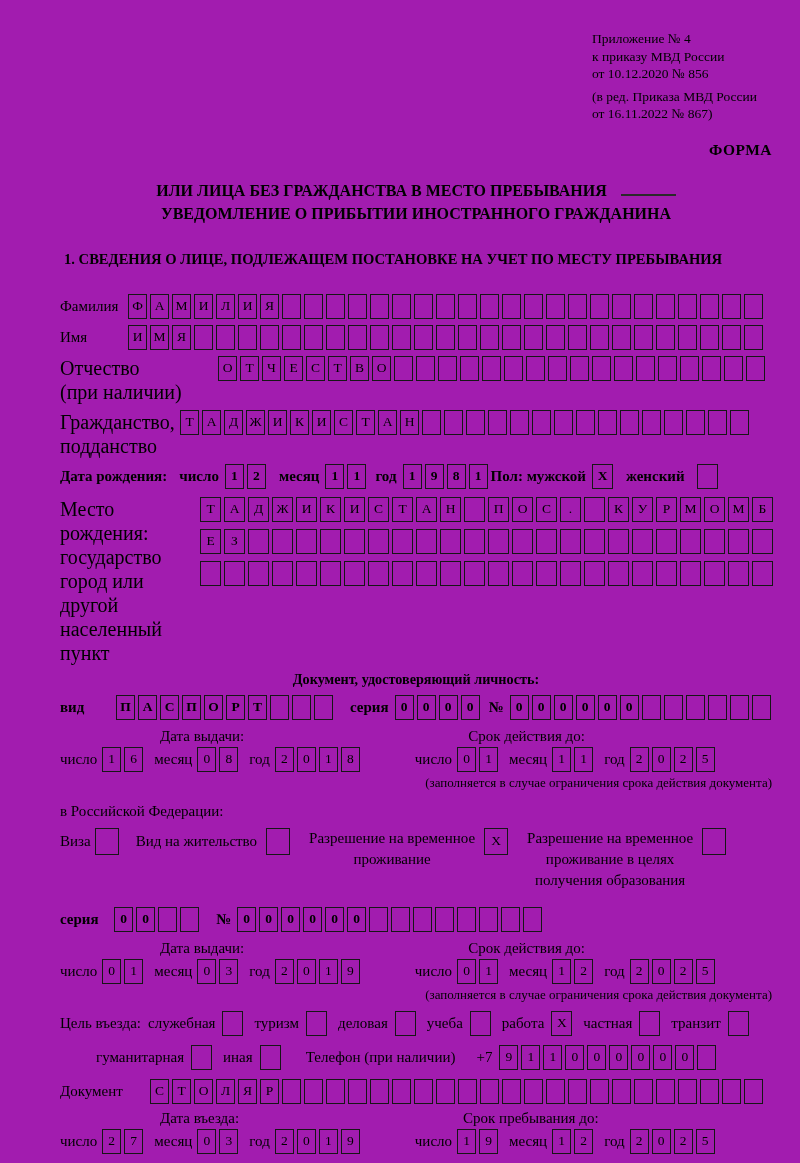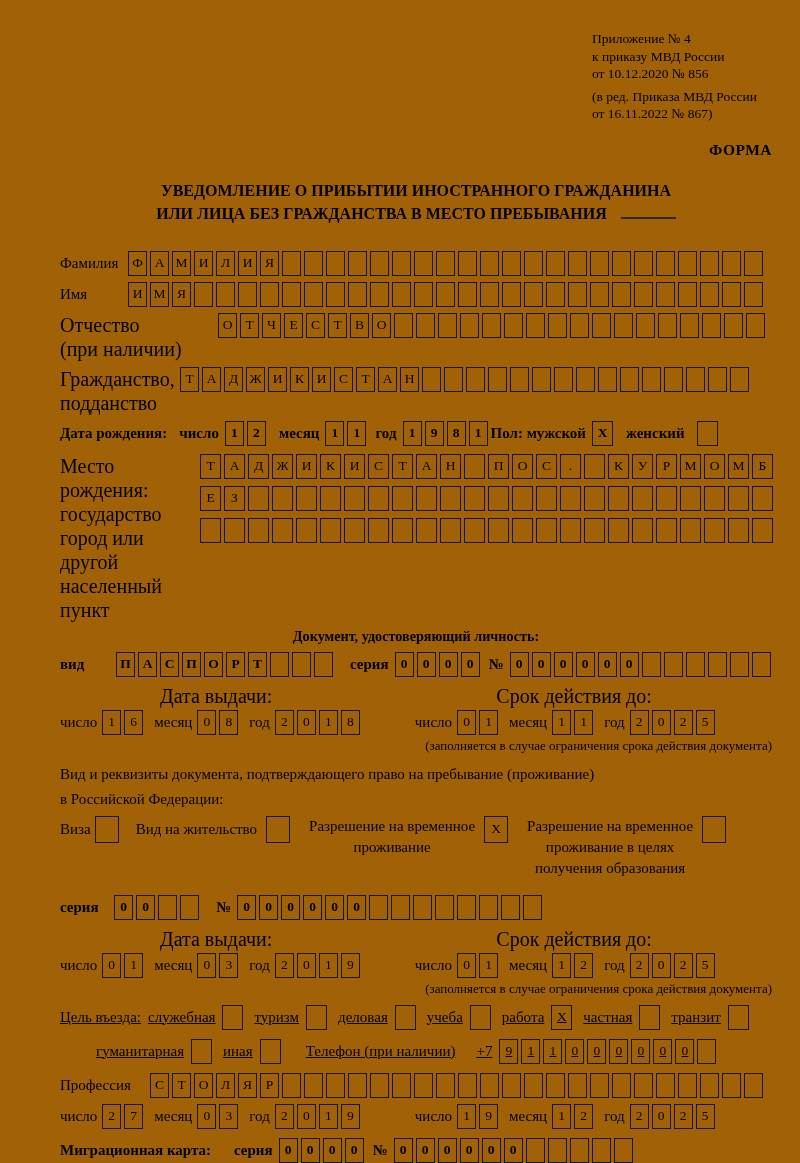--- a/index.html
+++ b/index.html
@@ -1,16 +1,16 @@
 <!DOCTYPE html>
 <html><head>
 <meta charset="utf-8">
 <style>
   html,body{margin:0;padding:0;background:#fff;}
-  .page{width:800px;height:1163px;background:#a16207;color:#000;box-sizing:border-box;
+  .page{width:800px;height:1163px;background:#a21caf;color:#000;box-sizing:border-box;
         padding:30px 28px 10px 60px;font-family:"Liberation Serif",serif;overflow:hidden;position:relative;}
   
   .appendix{width:180px;margin-left:auto;font-size:13.5px;line-height:17.5px;}
   .appendix .ed{margin-top:5px;}
   .forma{text-align:right;font-weight:bold;font-size:15.5px;margin-top:18px;letter-spacing:.5px;}
   
   .title{text-align:center;font-weight:bold;font-size:16px;line-height:23px;margin-top:20px;}
   .blank-line{display:inline-block;width:55px;border-bottom:2.2px solid #2a2a2a;margin-left:14px;}
   .sec{font-weight:bold;font-size:14.6px;margin-top:26px;margin-left:4px;}
   .form{margin-top:26px;}
@@ -27,58 +27,59 @@
   .stack{display:flex;flex-direction:column;}
   .stack .cells{margin-bottom:7px;}
   .cb{width:21px;height:25px;}
   .pb{width:24px;height:27px;}
   
   .inlinerow{display:flex;align-items:center;font-size:15px;margin-bottom:8px;font-weight:bold;}
   .inlinerow .t{margin-right:6px;line-height:25px;flex:none;}
   .ml10{margin-left:10px;} .ml14{margin-left:14px;} .ml6{margin-left:6px;}
   .doc-hdr{text-align:center;font-weight:bold;font-size:14.2px;margin:2px 0 7px;}
   
-  .dhdr{display:flex;font-size:20px;margin-bottom:2px;}
+  .dhdr{display:flex;font-size:15px;margin-bottom:2px;}
   .dh1{margin-left:100px;} .dh2{margin-left:224px;}
   .drow{display:flex;align-items:center;font-size:15px;}
   .drow .dl{margin-right:5px;flex:none;}
   .drow .dsep{margin-left:8px;}
   .gap2{margin-left:52px;}
   .caption-r{text-align:right;font-size:13px;margin:3px 0 8px;}
   .para{font-size:15px;line-height:25px;margin:2px 0 4px;}
   
   .permits{display:flex;align-items:flex-start;font-size:15px;margin:4px 0 16px;}
   .permits .pt{line-height:27px;flex:none;}
   .permit-col{flex:none;text-align:center;line-height:21px;margin-left:16px;}
   .permits .pb{margin-left:9px;flex:none;}
-  .goal{display:flex;align-items:center;font-size:15px;margin-bottom:9px;text-decoration:underline;}
+  .goal{display:flex;align-items:center;font-size:15px;margin-bottom:9px;}
   .goal .t{margin-right:7px;flex:none;}
   .goal .cb{margin-right:11px;}
   .goal2{margin-left:36px;}
 </style>
 </head>
 <body>
 
 <div class="page">
 
   <div class="appendix">
     <div>Приложение № 4</div>
     <div>к приказу МВД России</div>
     <div>от 10.12.2020 № 856</div>
     <div class="ed">(в ред. Приказа МВД России</div>
     <div>от 16.11.2022 № 867)</div>
   </div>
 
   <div class="forma">ФОРМА</div>
 
   <div class="title">
+    <div><span>ИЛИ ЛИЦА БЕЗ ГРАЖДАНСТВА В МЕСТО ПРЕБЫВАНИЯ</span><span class="blank-line"></span></div>
     <div>УВЕДОМЛЕНИЕ О ПРИБЫТИИ ИНОСТРАННОГО ГРАЖДАНИНА</div>
-    <div><span>ИЛИ ЛИЦА БЕЗ ГРАЖДАНСТВА В МЕСТО ПРЕБЫВАНИЯ</span><span class="blank-line"></span></div>
   </div>
 
+  <div class="sec">1. СВЕДЕНИЯ О ЛИЦЕ, ПОДЛЕЖАЩЕМ ПОСТАНОВКЕ НА УЧЕТ ПО МЕСТУ ПРЕБЫВАНИЯ</div>
 
   <div class="form">
 
     <div class="frow">
       <span class="lbl w68">Фамилия</span>
       <span class="cells">
           <span class="cell">Ф</span>
           <span class="cell">А</span>
           <span class="cell">М</span>
           <span class="cell">И</span>
@@ -404,21 +405,20 @@
       <span class="cells">
           <span class="cell">2</span>
           <span class="cell">0</span>
           <span class="cell">2</span>
           <span class="cell">5</span>
         </span>
     </div>
     <div class="caption-r">(заполняется в случае ограничения срока действия документа)</div>
 
     <div class="para">
-      <div>Вид и реквизиты документа, подтверждающего право на пребывание (проживание)</div>
       <div>в Российской Федерации:</div>
     </div>
 
     <div class="permits">
       <span class="pt">Виза</span>
       <span class="cell pb" style="margin-left:4px"></span>
       <span class="pt ml14">Вид на жительство</span>
       <span class="cell pb"></span>
       <span class="permit-col">
         <div>Разрешение на временное</div>
@@ -535,21 +535,21 @@
           <span class="cell">0</span>
           <span class="cell">0</span>
           <span class="cell">0</span>
           <span class="cell">0</span>
           <span class="cell">0</span>
           <span class="cell"></span>
         </span>
     </div>
 
     <div class="frow">
-      <span class="lbl w90">Профессия</span>
+      <span class="lbl w90">Документ</span>
       <span class="cells">
           <span class="cell">С</span>
           <span class="cell">Т</span>
           <span class="cell">О</span>
           <span class="cell">Л</span>
           <span class="cell">Я</span>
           <span class="cell">Р</span>
           <span class="cell"></span>
           <span class="cell"></span>
           <span class="cell"></span>
@@ -568,20 +568,24 @@
           <span class="cell"></span>
           <span class="cell"></span>
           <span class="cell"></span>
           <span class="cell"></span>
           <span class="cell"></span>
           <span class="cell"></span>
           <span class="cell"></span>
         </span>
     </div>
 
+    <div class="dhdr">
+      <span class="dh1">Дата въезда:</span>
+      <span class="dh2">Срок пребывания до:</span>
+    </div>
     <div class="drow" style="margin-bottom:9px">
       <span class="dl">число</span>
       <span class="cells">
           <span class="cell">2</span>
           <span class="cell">7</span>
         </span>
       <span class="dl dsep">месяц</span>
       <span class="cells">
           <span class="cell">0</span>
           <span class="cell">3</span>

